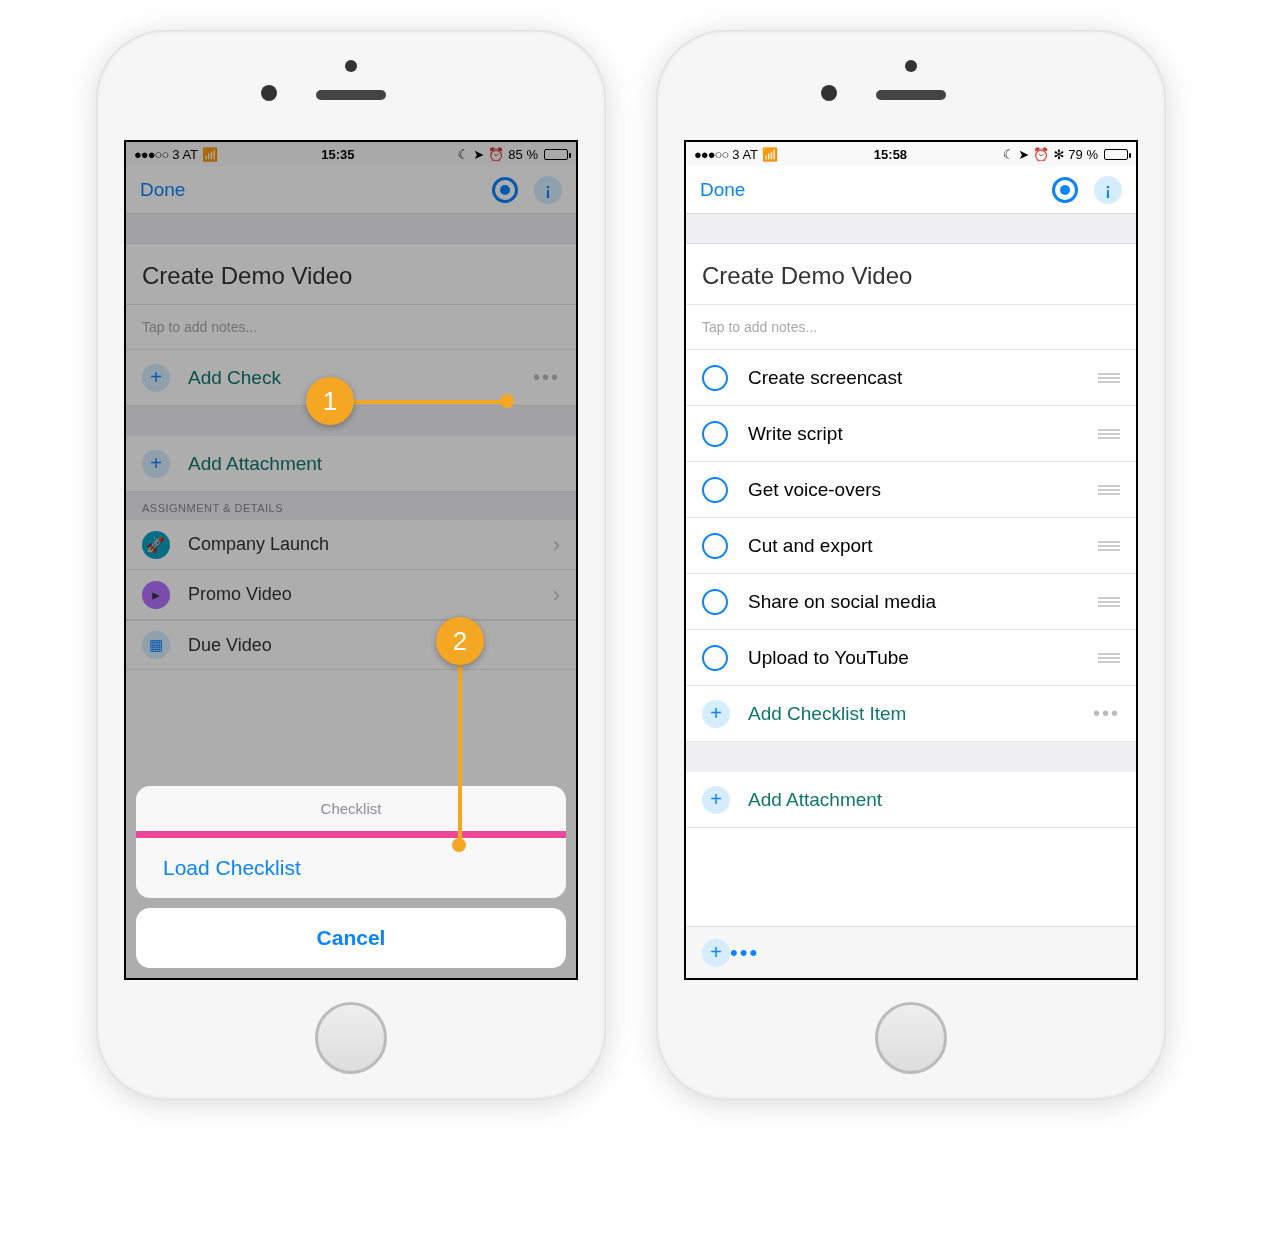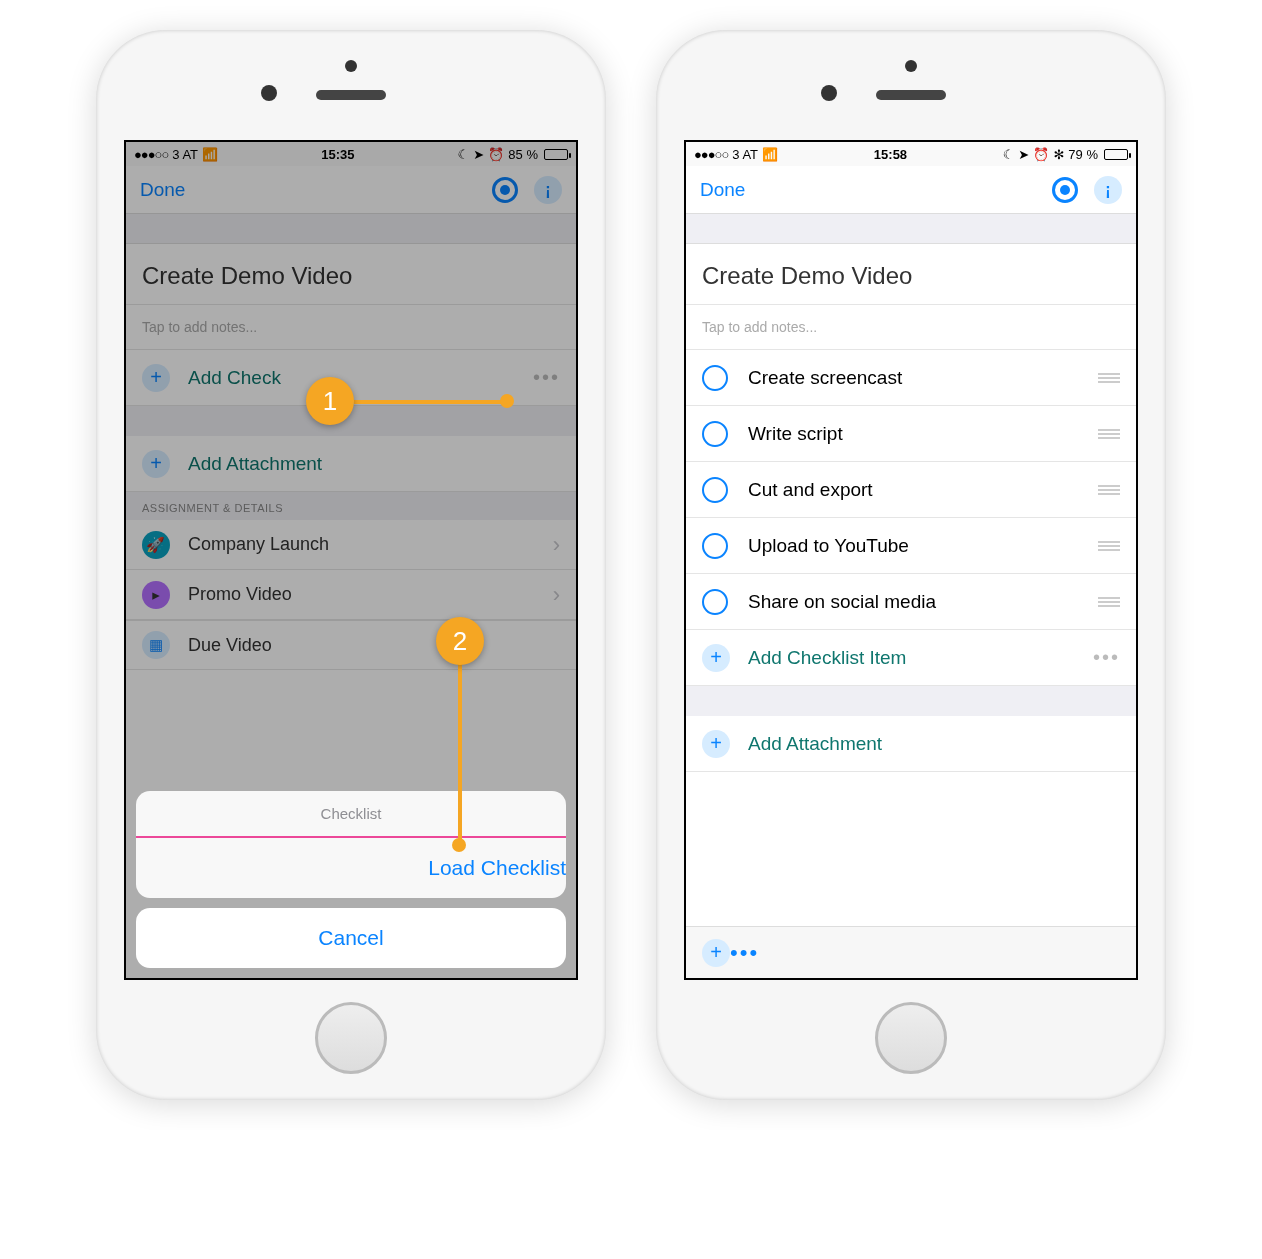--- a/index.html
+++ b/index.html
@@ -110,28 +110,28 @@
     position:absolute; inset:0; background:rgba(0,0,0,0.32);
   }
   .action-sheet {
     position:absolute; bottom:10px; left:10px; right:10px;
   }
   .sheet-group {
     background:#f8f8f8; border-radius:14px; overflow:hidden; margin-bottom:10px;
   }
   .sheet-header {
     text-align:center; color:#8e8e93; font-size:15px; padding:14px 17px;
-    border-bottom:2px solid #ec4899;
+    border-bottom:7px solid #ec4899;
   }
   .sheet-item {
-    text-align:right; color:#0a84ff; font-size:21px; padding:18px 0;
+    text-align:left; color:#0a84ff; font-size:21px; padding:18px 0;margin-left:27px;
   }
   .sheet-cancel {
     background:#fff; border-radius:14px; text-align:center; color:#0a84ff;
-    font-size:21px; font-weight:400; padding:18px 0;
+    font-size:21px; font-weight:700; padding:18px 0;
   }
   
   .check-circle {
     width:26px; height:26px; border:2px solid #0a84ff; border-radius:50%;
     margin-right:20px; flex-shrink:0;
   }
   
   .footer {
     position:absolute; bottom:0; left:0; right:0; height:52px;
     background:#f7f7f7; border-top:1px solid #ddd;
@@ -305,39 +305,48 @@
           <span class="check-circle"></span>
           <span>Write script</span>
           <span class="handle-lines">
             <span></span>
             <span></span>
             <span></span>
           </span>
         </div>
         <div class="row">
           <span class="check-circle"></span>
+          <span>Get voice-overs</span>
+          <span class="handle-lines">
+            <span></span>
+            <span></span>
+            <span></span>
+          </span>
+        </div>
+        <div class="row">
+          <span class="check-circle"></span>
           <span>Cut and export</span>
           <span class="handle-lines">
             <span></span>
             <span></span>
             <span></span>
           </span>
         </div>
         <div class="row">
           <span class="check-circle"></span>
+          <span>Share on social media</span>
+          <span class="handle-lines">
+            <span></span>
+            <span></span>
+            <span></span>
+          </span>
+        </div>
+        <div class="row">
+          <span class="check-circle"></span>
           <span>Upload to YouTube</span>
-          <span class="handle-lines">
-            <span></span>
-            <span></span>
-            <span></span>
-          </span>
-        </div>
-        <div class="row">
-          <span class="check-circle"></span>
-          <span>Share on social media</span>
           <span class="handle-lines">
             <span></span>
             <span></span>
             <span></span>
           </span>
         </div>
       </div>
 
     <div class="row">
       <span class="plus-badge">+</span>

